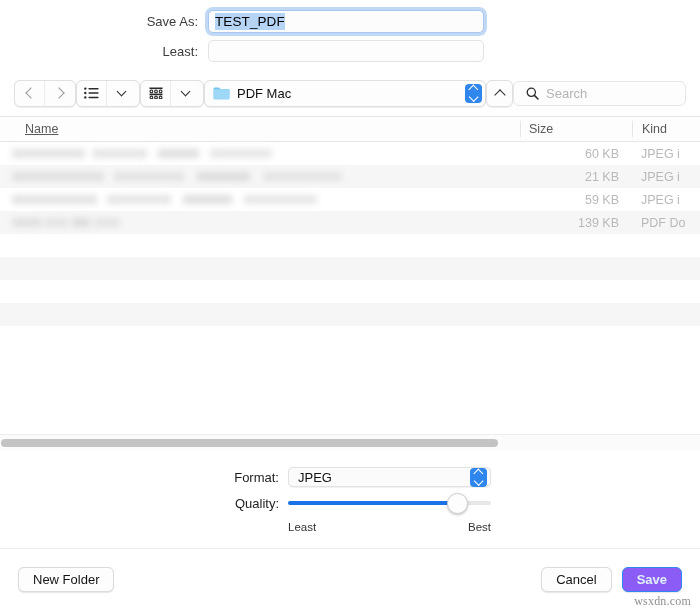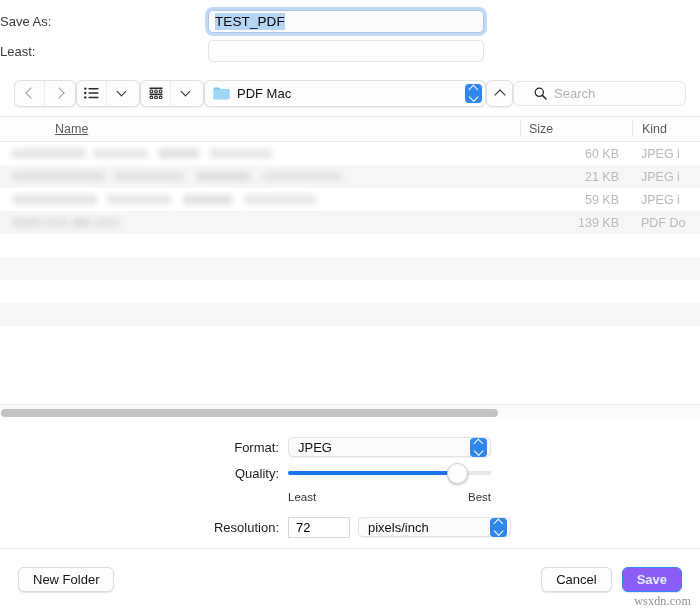--- a/index.html
+++ b/index.html
@@ -24,20 +24,21 @@
 
   
   .field-rows { padding: 6px 0 4px 0; }
   .field-row {
     display: flex;
     align-items: center;
     height: 30px;
   }
   .field-label {
     width: 208px;
+    text-align: right;
     padding-right: 10px;
     font-size: 13px;
     color: #3c3c3c;
     box-sizing: border-box;
   }
   .name-input {
     width: 276px;
     height: 23px;
     box-sizing: border-box;
     border-radius: 5px;
@@ -154,38 +155,38 @@
   .stepper .dn { transform: rotate(-135deg); margin-bottom: 2px; }
   .search-field {
     width: 173px;
     height: 25px;
     border-radius: 6px;
     border: 1px solid #e6e6e6;
     background: #fdfdfd;
     display: flex;
     align-items: center;
     gap: 7px;
-    padding: 0 20px;
+    padding: 0 12px;
     box-sizing: border-box;
   }
   .search-field .ph { font-size: 13px; color: #b3b3b3; }
 
   
   .list-header {
     height: 26px;
     border-top: 1px solid #e6e6e6;
     border-bottom: 1px solid #e6e6e6;
     background: #fdfdfd;
     display: flex;
     align-items: center;
     font-size: 12.5px;
     color: #5a5a5a;
     box-sizing: border-box;
   }
-  .col-name { flex: 1; padding-left: 55px; text-decoration: underline; }
+  .col-name { flex: 1; padding-left: 25px; text-decoration: underline; }
   .col-size { width: 112px; padding-left: 8px; border-left: 1px solid #e6e6e6; height: 16px; line-height: 16px; box-sizing: border-box;}
   .col-kind { width: 68px; padding-left: 9px; border-left: 1px solid #e6e6e6; height: 16px; line-height: 16px; box-sizing: border-box;}
 
   .list-body {
     flex: 1;
     position: relative;
     overflow: hidden;
     background: #fff;
   }
   .frow {
@@ -535,33 +536,20 @@
     </div>
 
     <div class="acc-row scale-row">
       <div class="acc-label"></div>
       <div class="scale">
         <span>Least</span>
         <span>Best</span>
       </div>
     </div>
 
-    <div class="acc-row" style="margin-top:4px">
-      <div class="acc-label">Resolution:</div>
-      <div class="res-input">
-        <span>72</span>
-      </div>
-      <div class="popup unit-popup">
-        <span class="pv">pixels/inch</span>
-        <span class="stepper">
-          <span class="sc up"></span>
-          <span class="sc dn"></span>
-        </span>
-      </div>
-    </div>
   </div>
 
   <div class="bottom-bar">
     <span class="sep-line"></span>
     <div class="btn">New Folder</div>
     <div class="spacer"></div>
     <div class="btn">Cancel</div>
     <div class="btn-gap"></div>
     <div class="btn btn-default">Save</div>
   </div>

